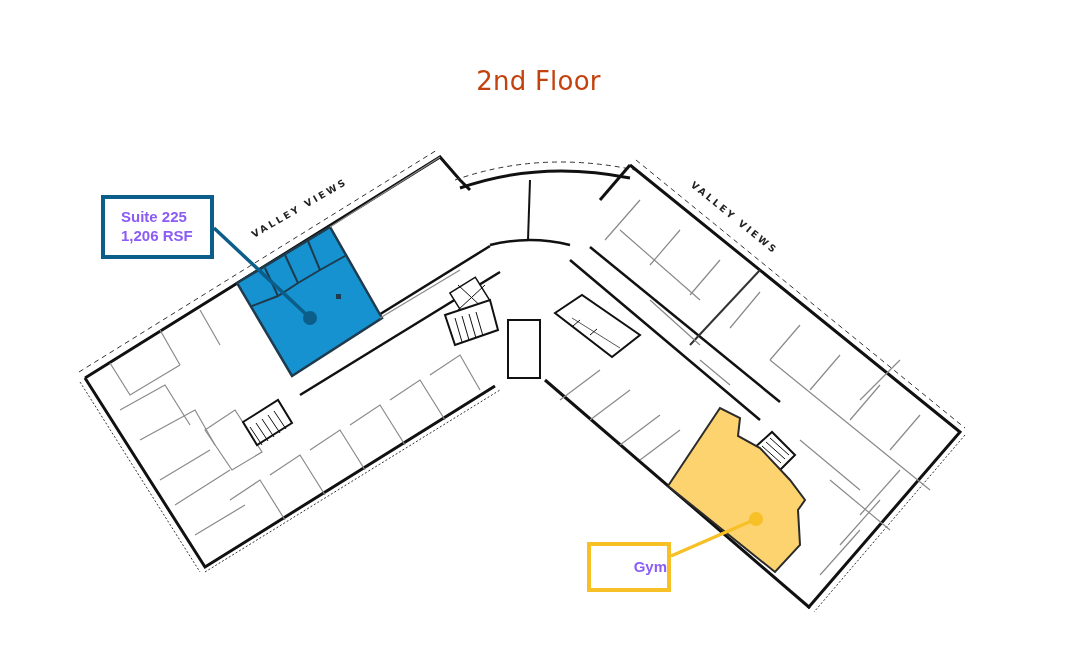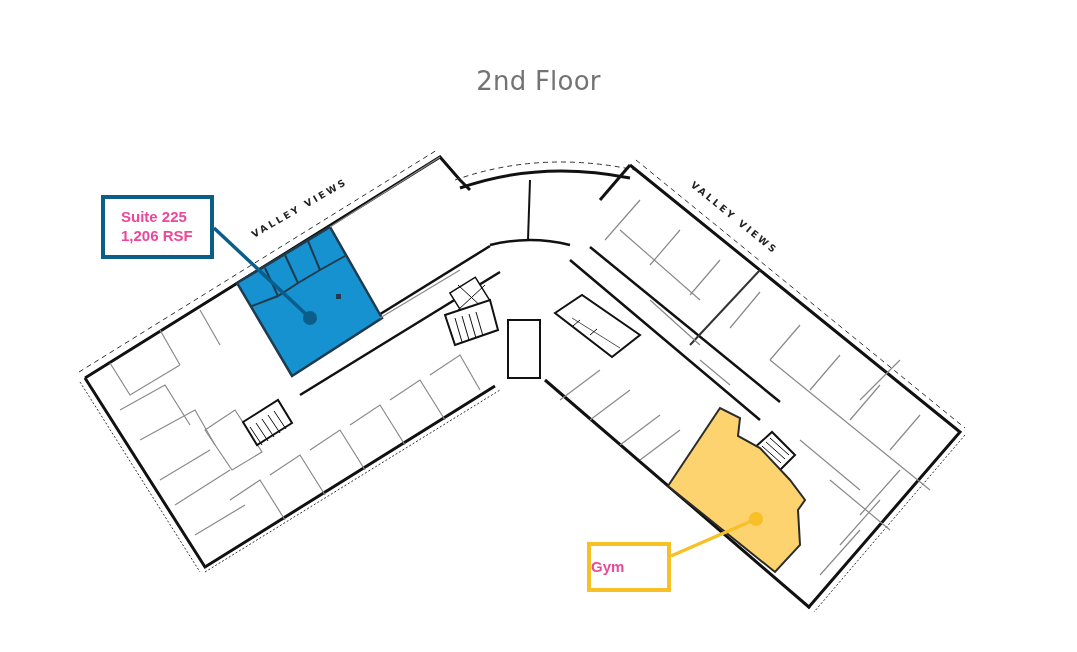--- a/index.html
+++ b/index.html
@@ -1,26 +1,26 @@
 <!DOCTYPE html>
 <html><head>
 <meta charset="utf-8">
 <style>
   html, body { margin: 0; padding: 0; background: #ffffff; }
   body { width: 1077px; height: 652px; position: relative; overflow: hidden;
          font-family: "DejaVu Sans", "Liberation Sans", sans-serif; }
   .title { position: absolute; left: 0; width: 1077px; top: 66px; text-align: center;
-           font-size: 26px; color: #737373; font-family: "DejaVu Sans", sans-serif; letter-spacing: 0.2px; }
+           font-size: 26px; color: #c2410c; font-family: "DejaVu Sans", sans-serif; letter-spacing: 0.2px; }
   svg.plan { position: absolute; left: 0; top: 0; }
   .callout { position: absolute; background: #fff; box-sizing: border-box;
-             font-weight: bold; color: #ec4899; font-family: "Liberation Sans", sans-serif; }
+             font-weight: bold; color: #8b5cf6; font-family: "Liberation Sans", sans-serif; }
   .callout-suite { left: 101px; top: 195px; width: 113px; height: 64px; border: 4px solid #0b5d8a;
                    padding: 8px 0 0 16px; font-size: 15px; line-height: 19px; }
   .callout-gym { left: 587px; top: 542px; width: 84px; height: 50px; border: 4px solid #f6c026;
-                 text-align: left; font-size: 15px; line-height: 42px; }
+                 text-align: right; font-size: 15px; line-height: 42px; }
   .vv { font-family: "DejaVu Sans", sans-serif; font-size: 9.5px; font-weight: bold;
         letter-spacing: 2.6px; fill: #222; }
 </style>
 </head>
 <body>
 
 <div class="title">2nd Floor</div>
 
 <svg class="plan" width="1077" height="652" viewBox="0 0 1077 652">
 

